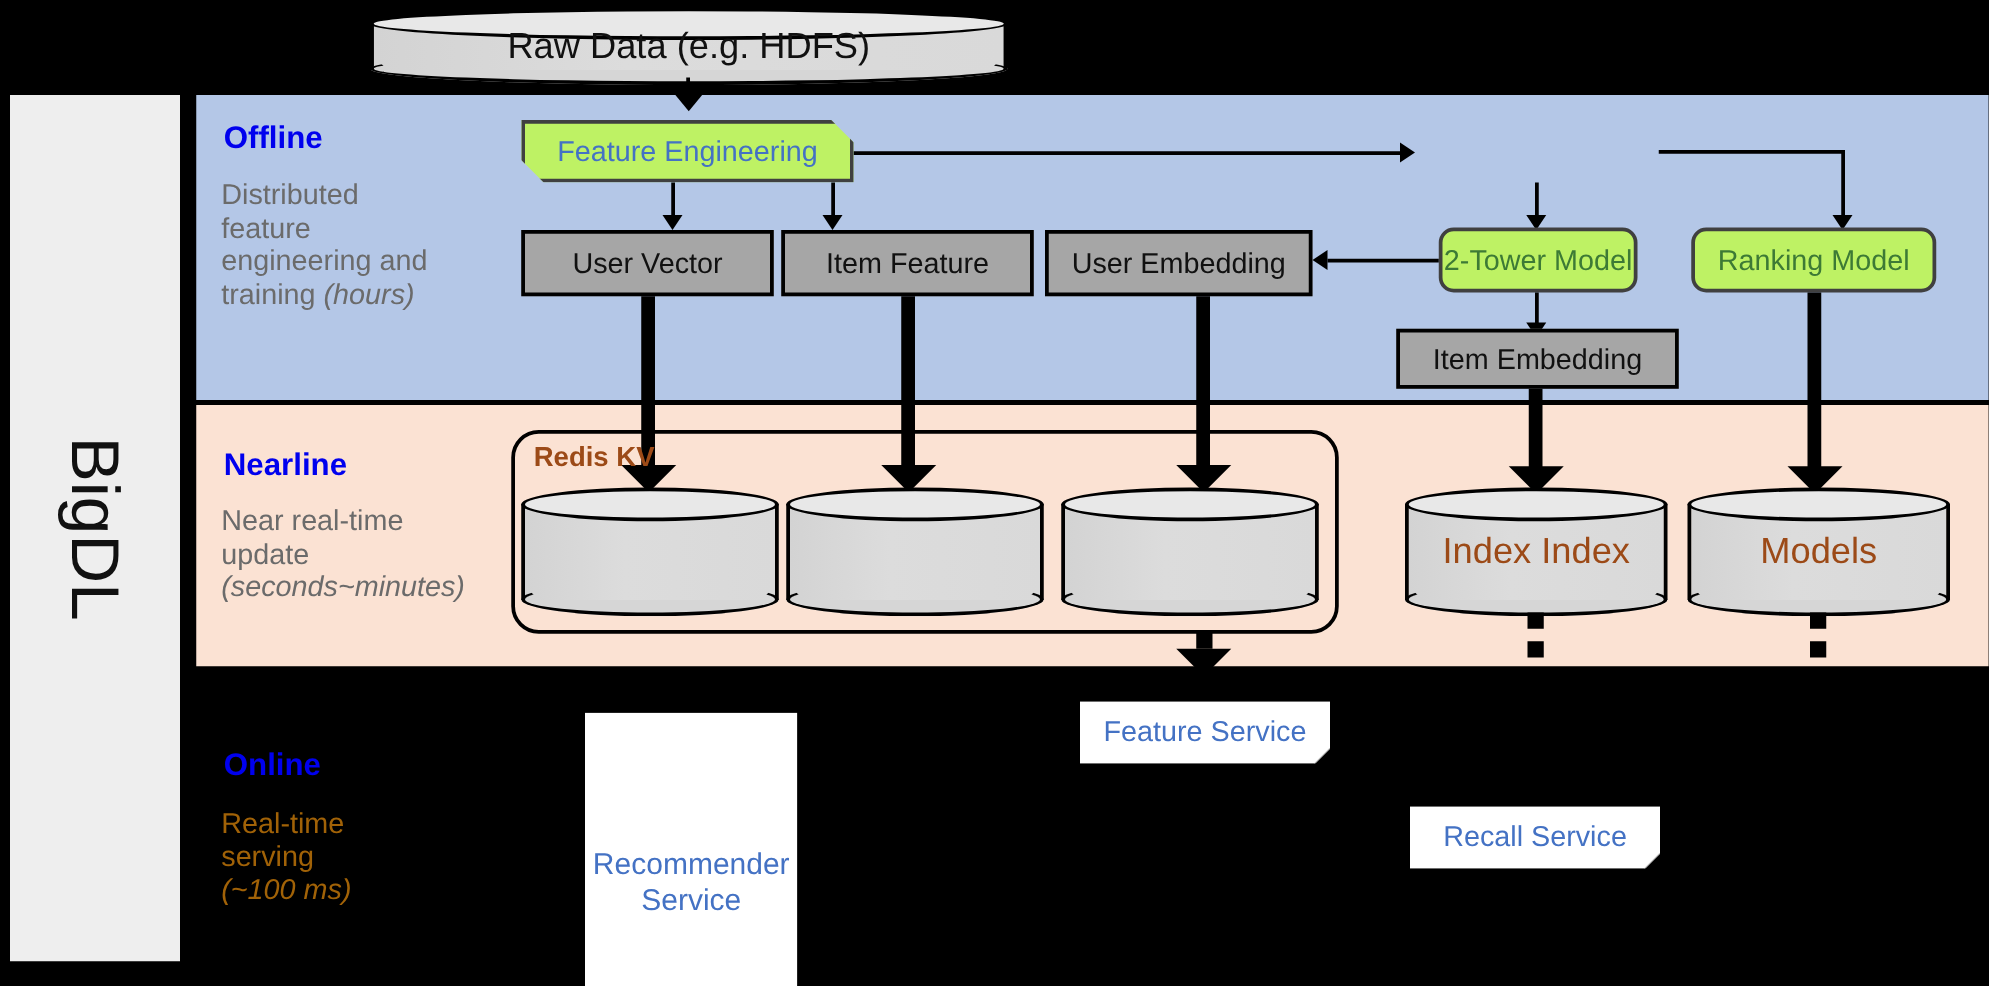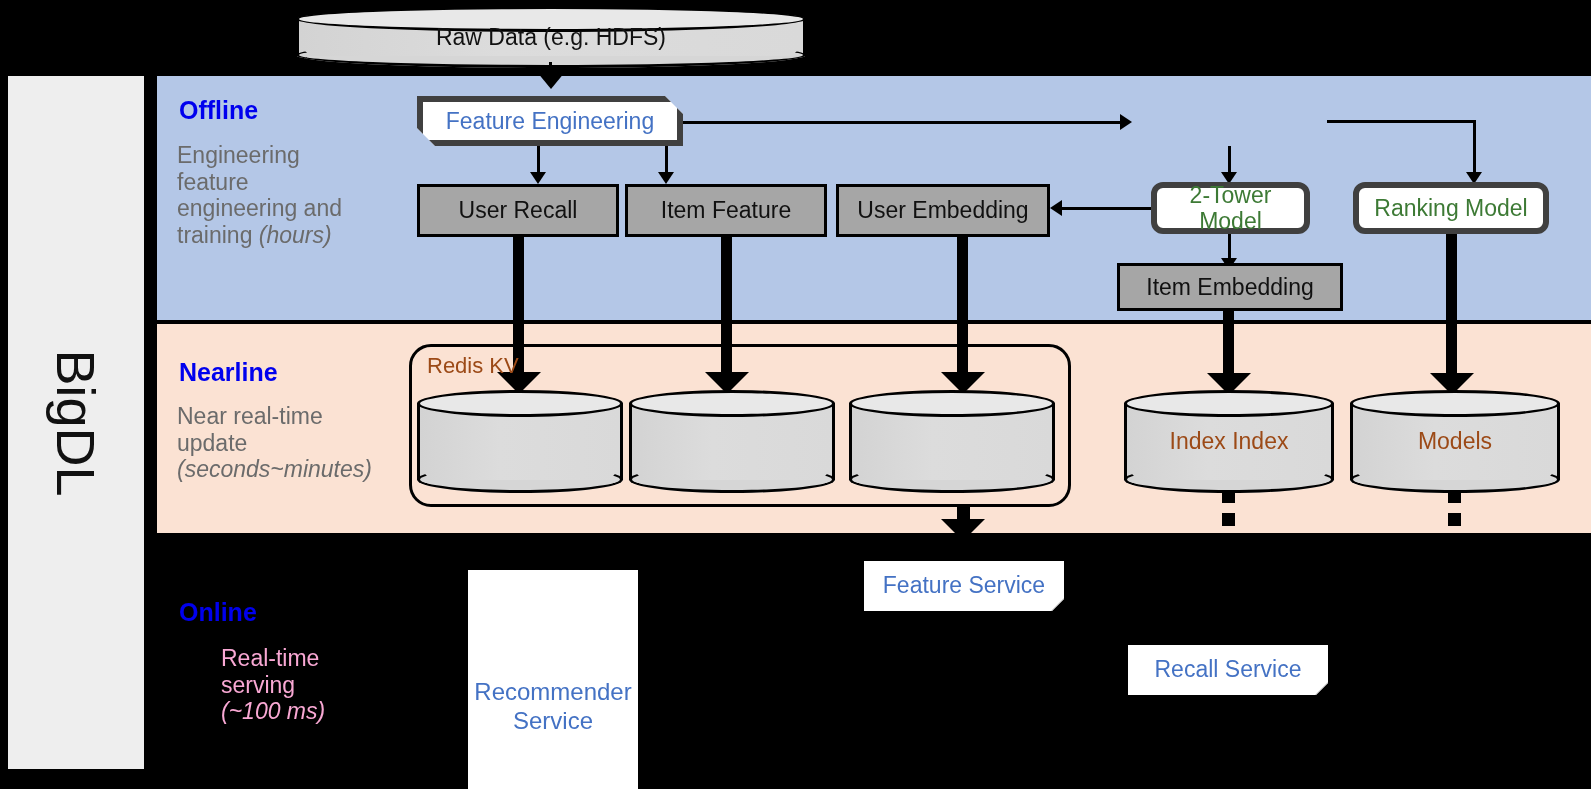--- a/index.html
+++ b/index.html
@@ -41,38 +41,38 @@
     white-space: nowrap;
   }
   .band-sub {
     position: absolute;
     color: #6b6b6b;
     font-size: 23px;
     line-height: 1.16;
     width: 215px;
   }
   .band-sub .it { font-style: italic; }
-  .online-sub { color: #f9a8d4; margin-left: 44px; }
+  .online-sub { color: #a16207; }
 
   
   .box {
     position: absolute;
     display: flex; align-items: center; justify-content: center;
     text-align: center;
     font-size: 23px;
     line-height: 1.15;
   }
   .gray-box {
     background: #a6a6a6;
     border: 3px solid #000;
     color: #111;
   }
   .proc-box {
-    background: #ffffff;
-    border: 6px solid #404040;
+    background: #bef264;
+    border: 3px solid #404040;
     color: #4472c4;
   }
   .rounded { border-radius: 12px; }
 
   
   .fe-shape {
     clip-path: polygon(0 0, calc(100% - 18px) 0, 100% 18px, 100% 100%, 18px 100%, 0 calc(100% - 18px));
   }
   
   .dnn-shape {
@@ -101,21 +101,21 @@
     border-top-color: transparent;
     background: transparent;
   }
   .cyl .cap-fill {
     position: absolute; left: 0; right: 0; bottom: 0; height: 27px;
     background: #d6d6d6; border-radius: 50%;
   }
   .cyl .cyl-label {
     position: absolute; left: 0; right: 0; top: 0; bottom: 0;
     display: flex; align-items: center; justify-content: center;
-    font-size: 23px; color: #111; z-index: 5;
+    font-size: 29px; color: #111; z-index: 5;
   }
   .cyl-label.brown { color: #9c4a17; }
 
   
   .cyl-flat .top { height: 26px; }
   .cyl-flat .bottom { height: 26px; }
   .cyl-flat .cap-fill { height: 26px; }
   .cyl-flat .body { top: 12px; bottom: 12px; }
 
   
@@ -201,21 +201,21 @@
     <div class="top"></div>
     <div class="cyl-label">Raw Data (e.g. HDFS)</div>
   </div>
 
   <div class="band band-offline"></div>
   <div class="band band-nearline"></div>
   <div class="band band-online"></div>
 
   <div class="band-title" style="left:179px; top:96px;">Offline</div>
   <div class="band-sub" style="left:177px; top:142px;">
-    <span>Engineering</span><br>
+    <span>Distributed</span><br>
     <span>feature</span><br>
     <span>engineering and</span><br>
     <span>training </span><span class="it">(hours)</span>
   </div>
 
   <div class="band-title" style="left:179px; top:358px;">Nearline</div>
   <div class="band-sub" style="left:177px; top:403px; width:240px;">
     <span>Near real-time</span><br>
     <span>update</span><br>
     <span class="it">(seconds~minutes)</span>
@@ -246,21 +246,21 @@
   <div class="arrowhead-down" style="left:658px; top:172px;"></div>
 
   <div class="ln thin-v" style="left:1228px; top:146px; height:30px;"></div>
   <div class="arrowhead-down" style="left:1221px; top:172px;"></div>
 
   <div class="ln thin-h" style="left:1327px; top:120px; width:149px;"></div>
   <div class="ln thin-v" style="left:1473px; top:120px; height:58px;"></div>
   <div class="arrowhead-down" style="left:1466px; top:172px;"></div>
 
   <div class="box gray-box" style="left:417px; top:184px; width:202px; height:53px;">
-    <span>User Recall</span>
+    <span>User Vector</span>
   </div>
   <div class="box gray-box" style="left:625px; top:184px; width:202px; height:53px;">
     <span>Item Feature</span>
   </div>
   <div class="box gray-box" style="left:836px; top:184px; width:214px; height:53px;">
     <span>User Embedding</span>
   </div>
 
   <div class="box proc-box rounded" style="left:1151px; top:182px; width:159px; height:52px;">
     <span class="green" style="color:#3d7a35;">2-Tower Model</span>
@@ -289,21 +289,21 @@
   <div class="ln thick-v" style="left:957px; top:237px; width:11px; height:148px;"></div>
   <div class="arrowhead-down xfat" style="left:941px; top:372px;"></div>
 
   <div class="ln thick-v" style="left:1223px; top:311px; width:11px; height:75px;"></div>
   <div class="arrowhead-down xfat" style="left:1207px; top:373px;"></div>
 
   <div class="ln thick-v" style="left:1446px; top:234px; width:11px; height:152px;"></div>
   <div class="arrowhead-down xfat" style="left:1430px; top:373px;"></div>
 
   <div class="redis-box" style="left:409px; top:344px; width:662px; height:163px;"></div>
-  <div class="redis-label" style="left:427px; top:353px;">Redis KV</div>
+  <div class="redis-label" style="left:427px; top:353px;font-weight:bold;">Redis KV</div>
 
   <div class="cyl" style="left:417px; top:390px; width:206px; height:103px;">
     <div class="cap-fill"></div>
     <div class="body"></div>
     <div class="bottom"></div>
     <div class="top"></div>
   </div>
   <div class="cyl" style="left:629px; top:390px; width:206px; height:103px;">
     <div class="cap-fill"></div>
     <div class="body"></div>

